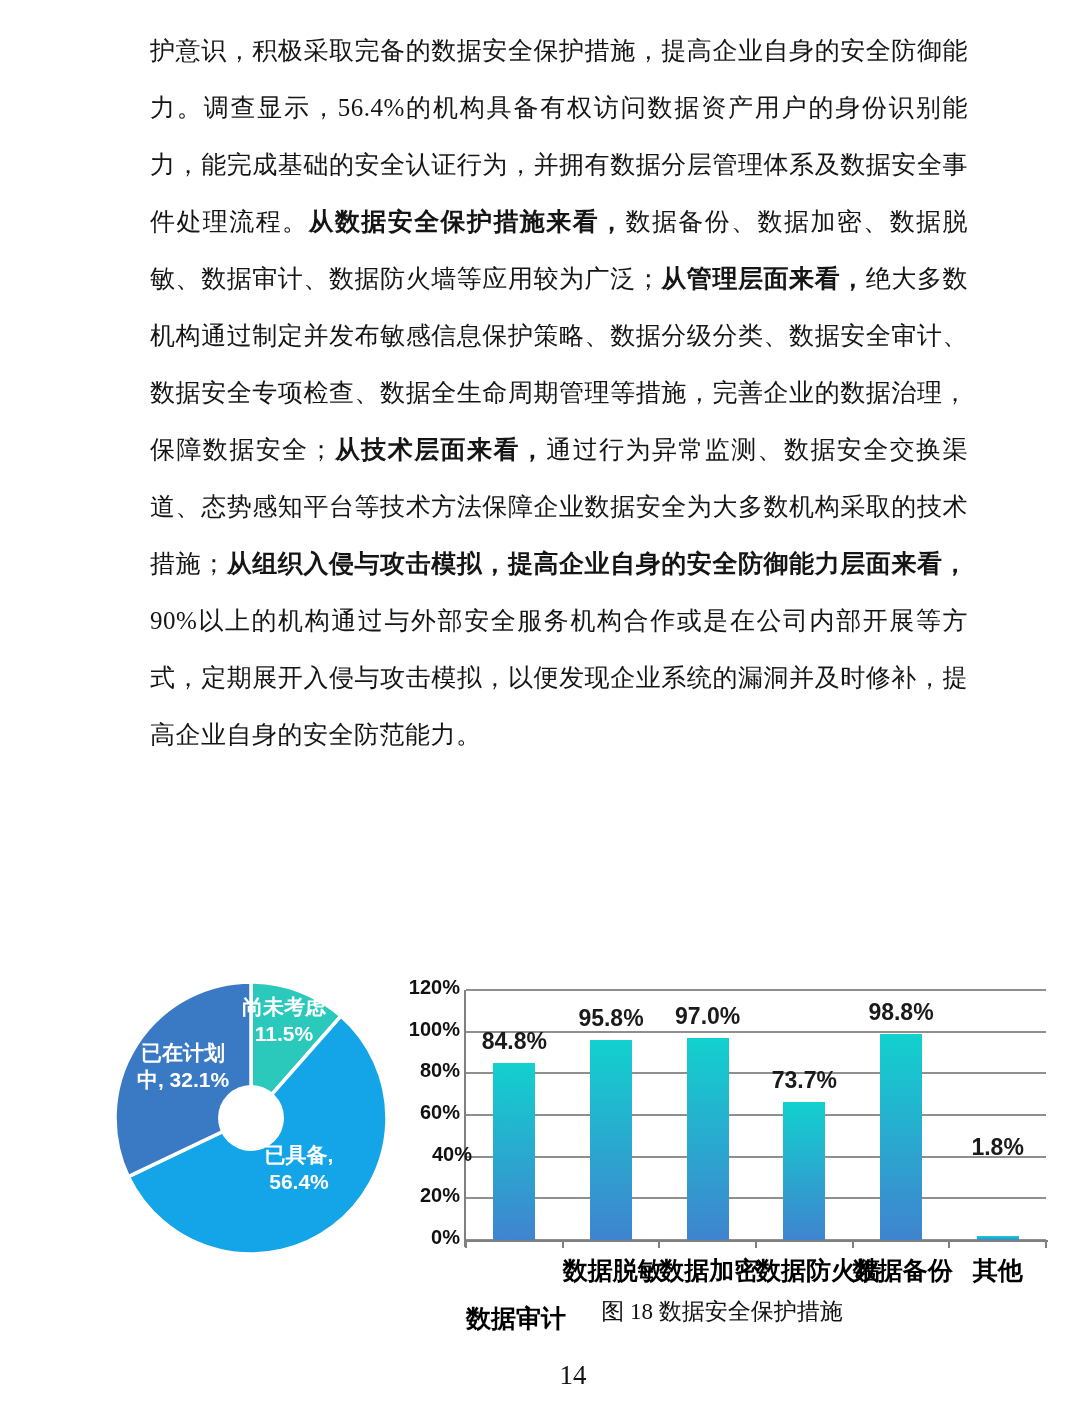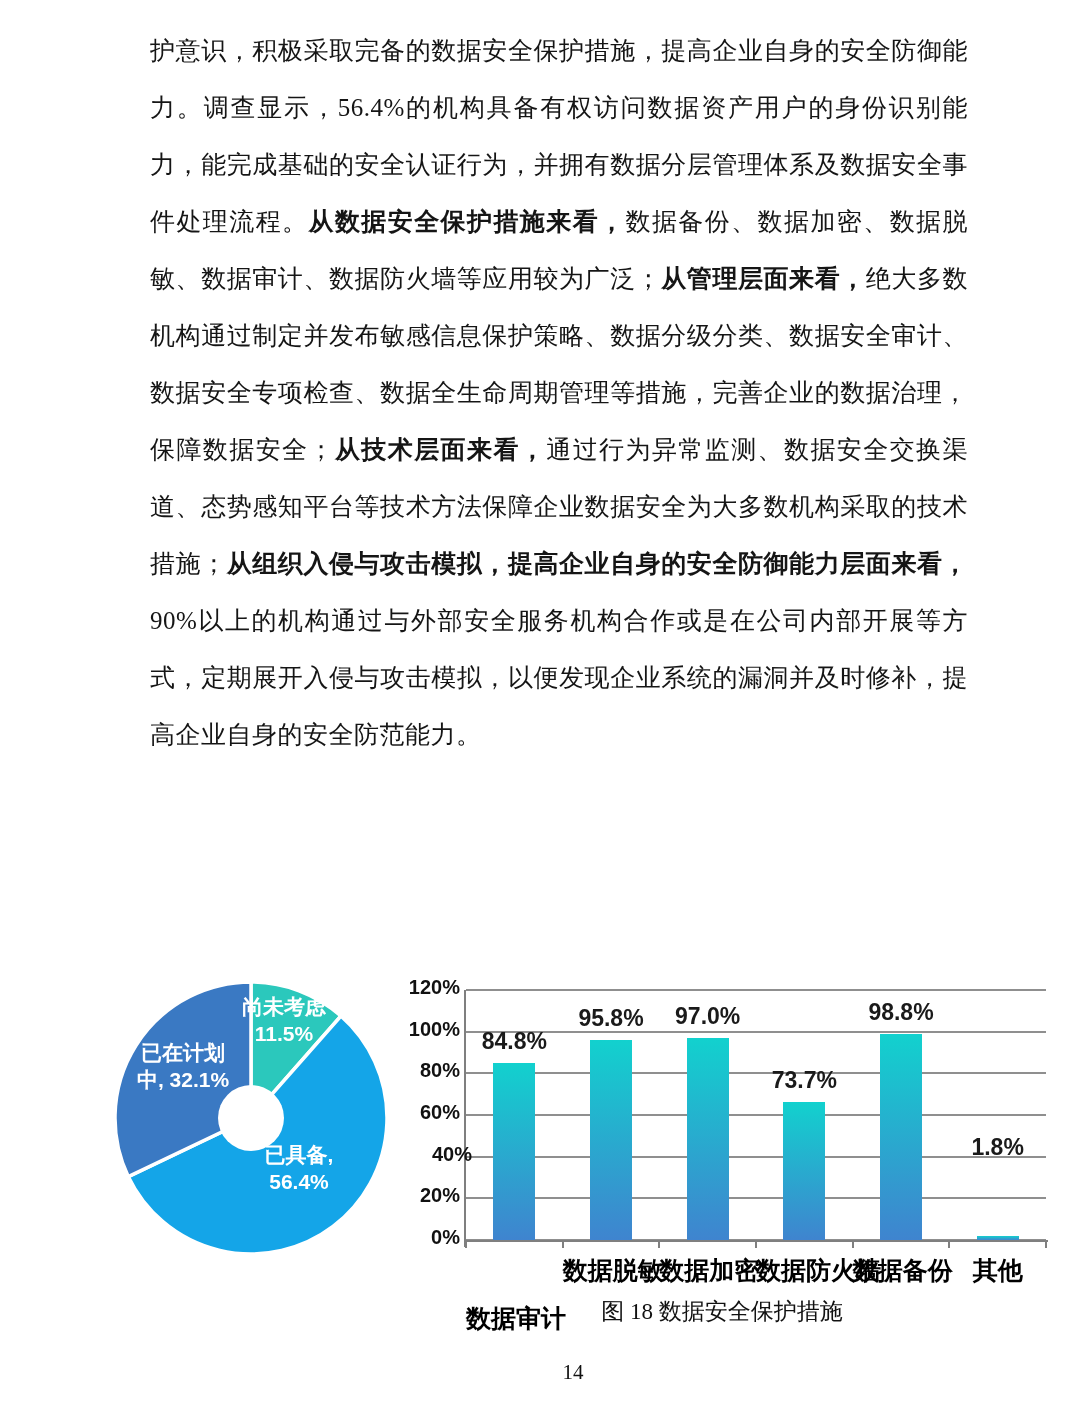--- a/index.html
+++ b/index.html
@@ -32,21 +32,21 @@
   .bar{position:absolute;bottom:0;width:42px;}
   .bar-value{position:absolute;width:130px;text-align:center;font-size:23px;font-weight:700;color:#1a1a1a;}
   .xcat{position:absolute;top:264px;text-align:center;font-size:25px;font-weight:700;color:#000;white-space:nowrap;}
 
   
   .caption{position:absolute;top:1296px;font-size:23px;text-align:center;color:#111;
            font-family:"Liberation Serif","DejaVu Serif",serif;}
   .caption-17{left:112px;width:360px;}
   .caption-18{left:552px;width:340px;}
   .pagenum{position:absolute;left:545px;top:1360px;width:56px;text-align:center;
-           font-size:21px;color:#111;}
+           font-size:27px;color:#111;}
 </style>
 </head>
 <body>
 
 <div class="page">
   <div class="para" id="para"><span>护意识，积极采取完备的数据安全保护措施，提高企业自身的安全防御能力。调查显示，56.4%的机构具备有权访问数据资产用户的身份识别能力，能完成基础的安全认证行为，并拥有数据分层管理体系及数据安全事件处理流程。</span><span class="b">从数据安全保护措施来看，</span><span>数据备份、数据加密、数据脱敏、数据审计、数据防火墙等应用较为广泛；</span><span class="b">从管理层面来看，</span><span>绝大多数机构通过制定并发布敏感信息保护策略、数据分级分类、数据安全审计、数据安全专项检查、数据全生命周期管理等措施，完善企业的数据治理，保障数据安全；</span><span class="b">从技术层面来看，</span><span>通过行为异常监测、数据安全交换渠道、态势感知平台等技术方法保障企业数据安全为大多数机构采取的技术措施；</span><span class="b">从组织入侵与攻击模拟，提高企业自身的安全防御能力层面来看，</span><span>90%以上的机构通过与外部安全服务机构合作或是在公司内部开展等方式，定期展开入侵与攻击模拟，以便发现企业系统的漏洞并及时修补，提高企业自身的安全防范能力。</span></div>
 
   <div class="pie-wrap" id="pieWrap">
     <svg id="pieSvg" width="278" height="292" viewBox="0 0 278 292">
         <path d="M 139 140 L 139 4 A 136 136 0 0 1 228.93841368401667 37.98489453025749 Z" fill="#2bc8bc" stroke="#ffffff" stroke-width="3.5"></path>

